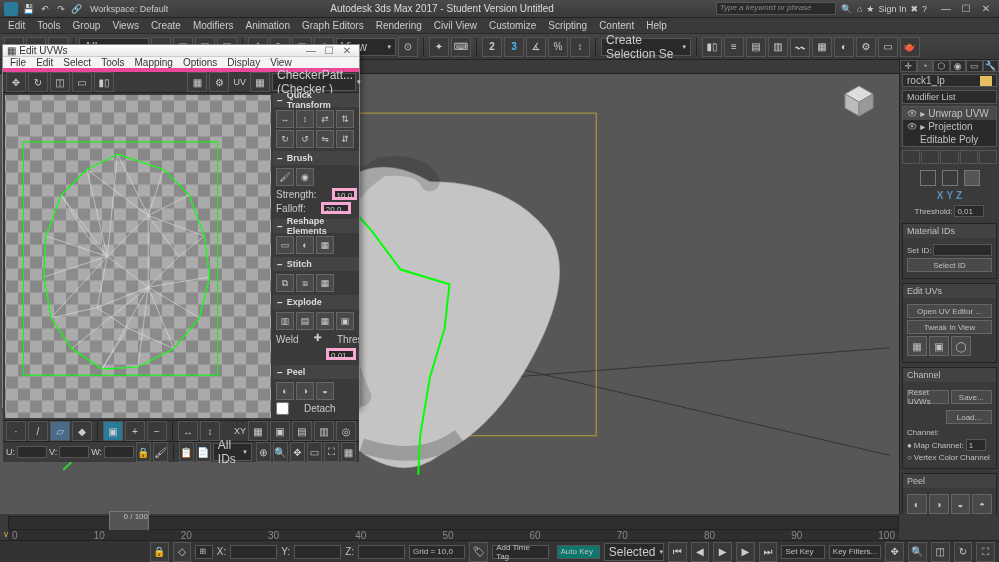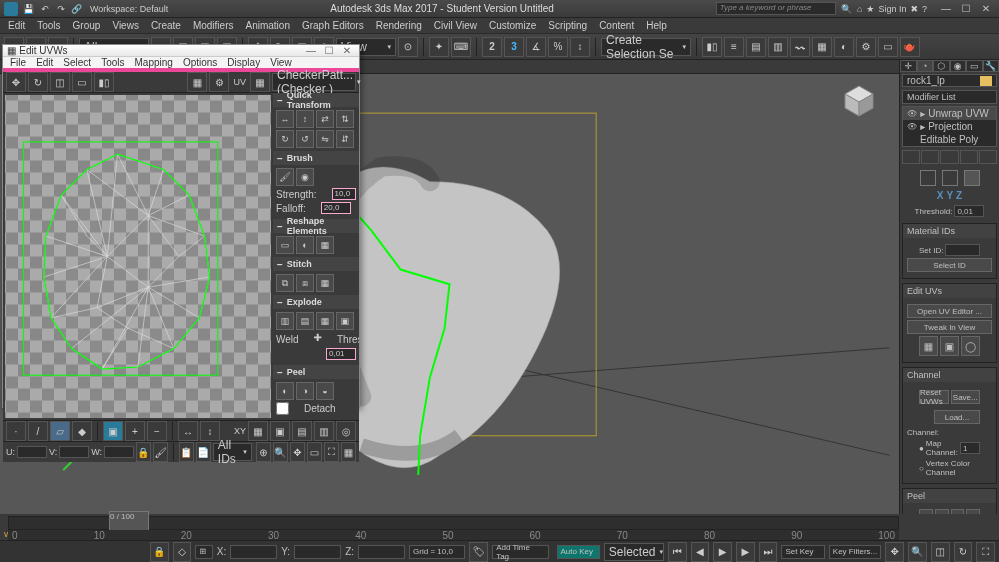--- a/index.html
+++ b/index.html
@@ -44,21 +44,21 @@
   .modstack .mi { padding:1px 4px; display:flex; align-items:center; gap:3px;}
   .modstack .mi.sel { background:#4a4a4a;}
   .modstack .eye { font-size:8px;}
   .stackbtns { display:flex; gap:1px; margin:2px; }
   .stackbtns .sb { flex:1; height:14px; background:#3a3a3a; border:1px solid #555;}
 
   .rollout { margin:2px; border:1px solid #222;}
   .rollhead { height:14px; background:#424242; display:flex; align-items:center; padding:0 4px; font-size:9px; font-weight:normal;}
   .rollbody { background:#3a3a3a; padding:4px;}
   .rbtn { height:14px; background:#494949; border:1px solid #666; font-size:8px; display:flex; align-items:center; justify-content:center; margin:2px 0;}
-  .rrow { display:flex; gap:2px; margin:2px 12px; align-items:center;}
+  .rrow { display:flex; gap:2px; margin:2px 0; align-items:center;}
   .rrow .ic { width:20px; height:20px; background:#494949; border:1px solid #666; display:flex; align-items:center; justify-content:center;}
   .lbl { font-size:8px; }
   .spin { height:12px; background:#2a2a2a; border:1px solid #555; font-size:8px; padding:0 2px; display:flex; align-items:center; flex:1;}
   .xyz { display:flex; gap:3px; justify-content:center; font-size:11px; font-weight:bold;}
   .xyz span { color:#5a8fbf;}
 
   
   .uvwin { position:absolute; top:44px; left:2px; width:358px; height:364px; background:#f0f0f0; border:1px solid #888; box-shadow:2px 2px 6px rgba(0,0,0,0.4); display:flex; flex-direction:column;}
   .uvtitle { height:18px; background:linear-gradient(#fff,#e8e8e8); display:flex; align-items:center; padding:0 4px; font-size:10px; color:#333; border-bottom:1px solid #ccc;}
   .uvtitle .wc { margin-left:auto; display:flex; gap:2px;}
@@ -70,28 +70,28 @@
   .uvcanvas { width:266px; background:#505050; position:relative; margin:2px;}
   .uvcanvas .checker { position:absolute; inset:0; background:repeating-conic-gradient(#888 0 25%, #aaa 0 50%) 50%/24px 24px;}
   .uvcanvas svg { position:absolute; inset:0; width:100%; height:100%;}
   .uvside { flex:1; background:#3a3a3a; overflow-y:auto;}
   .uvside .srollhead { height:14px; background:#444; color:#ddd; font-size:9px; font-weight:bold; padding:0 4px; display:flex; align-items:center; gap:4px;}
   .uvside .srollhead::before { content:"−"; font-size:10px;}
   .uvside .srollbody { padding:3px; }
   .iconrow { display:flex; gap:2px; flex-wrap:wrap;}
   .iconrow .ib { width:18px; height:18px; background:#494949; border:1px solid #666; display:flex; align-items:center; justify-content:center; font-size:9px; color:#ccc;}
   .fieldrow { display:flex; align-items:center; gap:15px; margin:2px 0; font-size:8px; color:#ccc;}
-  .fieldrow .nf { height:12px; width:30px; background:#2a2a2a; border:1px solid #f9a8d4; font-size:8px; padding:0 2px; color:#ccc;}
+  .fieldrow .nf { height:12px; width:30px; background:#2a2a2a; border:3px solid #f9a8d4; font-size:8px; padding:0 2px; color:#ccc;}
 
   .uvbot1 { height:22px; background:#3a3a3a; display:flex; align-items:center; padding:0 3px; gap:2px; border-top:1px solid #222;}
   .uvbot2 { height:22px; background:#3a3a3a; display:flex; align-items:center; padding:0 3px; gap:2px; border-top:1px solid #222;}
 
   
   .timeslider { position:absolute; left:8px; right:100px; bottom:32px; height:14px; background:#2e2e2e; border:1px solid #222; display:flex; align-items:center;}
-  .timeslider .handle { width:40px; height:25px; background:#555; border:1px solid #777; font-size:8px; text-align:left; margin-left:100px;}
+  .timeslider .handle { width:40px; height:25px; background:#555; border:1px solid #777; font-size:8px; text-align:right; margin-left:100px;}
   .timeruler { position:absolute; left:8px; right:100px; bottom:22px; height:10px; background:#2e2e2e; font-size:7px; color:#888; display:flex; justify-content:space-between; padding:0 4px;}
   .statusbar { position:absolute; left:0; right:0; bottom:0; height:22px; background:#333; display:flex; align-items:center; padding:0 4px; gap:4px; border-top:1px solid #222;}
   .statusbar .sbox { height:14px; background:#2a2a2a; border:1px solid #555; font-size:8px; padding:0 3px; display:flex; align-items:center;}
   .wslabel { position:absolute; left:0; bottom:22px; height:10px; font-size:8px; color:#e0b040; padding:0 4px;}
   .promptbox { position:absolute; left:0; bottom:0; height:22px; width:50px; background:#ddd; color:#000; font-size:8px; font-family:monospace; padding:2px; display:flex; flex-direction:column; justify-content:space-around;}
   .selstat { position:absolute; left:52px; bottom:12px; font-size:8px; color:#ccc;}
   .selstat2 { position:absolute; left:52px; bottom:2px; font-size:8px; color:#ccc;}
 </style>
 </head>
 <body>

